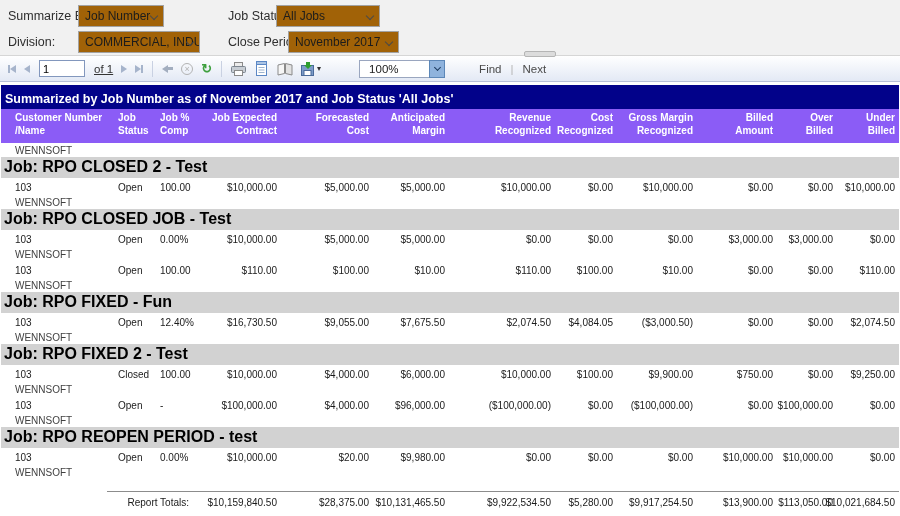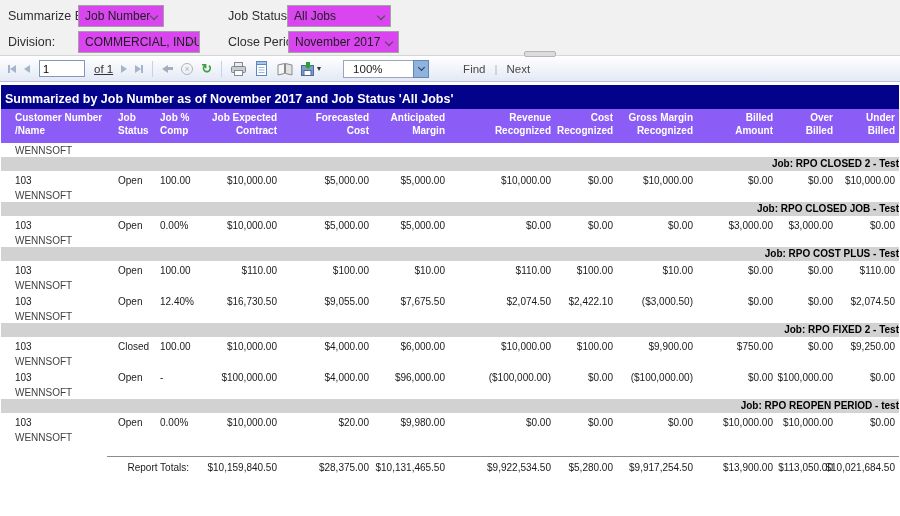--- a/index.html
+++ b/index.html
@@ -10,21 +10,21 @@
     font-family:"Liberation Sans", sans-serif;
   }
 
   
   .filter-panel {
     position:relative; height:56px; background:#f1f1f1;
     border-bottom:1px solid #d6d6d6;
   }
   .flabel { position:absolute; font-size:12.5px; color:#2e2e2e; }
   .combo {
-    position:absolute; height:22px; background:#d946ef;
+    position:absolute; height:22px; background:#a16207;
     border:1px solid #a2a2a2;
     display:flex; align-items:center;
     padding:0 18px 0 6px; font-size:12px; color:#1c1c1c;
     white-space:nowrap; overflow:hidden; cursor:default;
   }
   .combo .chev {
     position:absolute; right:6px; top:7px; width:6px; height:6px;
     border-right:1.4px solid #4a4a4a; border-bottom:1.4px solid #4a4a4a;
     transform:rotate(45deg);
   }
@@ -54,21 +54,21 @@
   .back-arrow { display:flex; align-items:center; }
   .back-arrow .tri-l { border-right-color:#a3aebf; }
   .back-arrow .stem { width:5px; height:3px; background:#a3aebf; }
   .stop-circ {
     width:12px; height:12px; border-radius:50%; border:1px solid #b3b3b3;
     color:#b3b3b3; font-size:9px; line-height:10px; text-align:center;
   }
   .refresh { color:#3fa03f; font-size:13px; font-weight:bold; line-height:13px; }
   .caret { color:#333; font-size:8px; margin-left:2px; }
   .zoom-box {
-    margin-left:18px; width:86px; height:18px; background:#fff;
+    margin-left:34px; width:86px; height:18px; background:#fff;
     border:1px solid #9aa6bf; position:relative;
     display:flex; align-items:center; padding-left:9px;
     font-size:11.5px; color:#222; cursor:default;
   }
   .zoom-btn {
     position:absolute; right:-1px; top:-1px; width:16px; height:18px;
     background:#8fb3dd; border:1px solid #5c87b8;
     display:flex; align-items:center; justify-content:center;
   }
   .zoom-btn .chev2 {
@@ -93,21 +93,21 @@
     white-space:pre-line; line-height:1.3; vertical-align:top;
     text-align:right; padding:2px 4px 6px 2px; font-size:10px;
   }
   tr.r-cols th.left { text-align:left; }
   tr.r-cols th:nth-child(1) { padding-left:14px; }
   tr.r-cols th:nth-child(2) { padding-left:11px; }
   tr.r-cols th:nth-child(3) { padding-left:3px; }
   tr.name td { color:#414141; padding:2px 0 1px 14px; height:13px; }
   tr.band td {
     background:#d2d2d2; font-weight:bold; color:#000;
-    padding:1px 0 2px 3px; font-size:10px; height:13px;text-align:right;
+    padding:1px 0 2px 3px; font-size:16px; height:13px;
   }
   tr.detail td { padding-top:4px; height:17px; vertical-align:top; color:#1a1a1a; }
   td.c-cust   { padding-left:14px; }
   td.c-status { padding-left:11px; }
   td.c-comp   { padding-left:3px; }
   td.m span { float:right; white-space:nowrap; padding-right:4px; }
   tr.gap td { height:12px; }
   tr.totals td { border-top:1px solid #8c8c8c; padding-top:5px; height:15px; color:#1a1a1a; }
   tr.totals td.no-b { border-top:none; }
   td.t-label { text-align:right; padding-right:10px; color:#333; }
@@ -116,21 +116,21 @@
 <body>
 
 <div class="filter-panel">
   <span class="flabel" style="left:8px; top:9px">Summarize By:</span>
   <div class="combo" style="left:78px; top:5px; width:86px">
     <span>Job Number</span>
     <i class="chev"></i>
   </div>
 
   <span class="flabel" style="left:228px; top:9px">Job Status:</span>
-  <div class="combo" style="left:287px; top:5px; width:104px">
+  <div class="combo" style="left:276px; top:5px; width:104px">
     <span>All Jobs</span>
     <i class="chev"></i>
   </div>
 
   <span class="flabel" style="left:8px; top:35px">Division:</span>
   <div class="combo" style="left:78px; top:31px; width:122px">
     <span>COMMERCIAL, INDUS</span>
     <i class="chev"></i>
   </div>
 
@@ -339,23 +339,20 @@
           <td class="m">
             <span>$3,000.00</span>
           </td>
           <td class="m">
             <span>$0.00</span>
           </td>
         </tr>
         <tr class="name">
           <td colspan="12">WENNSOFT</td>
         </tr>
-        <tr class="band">
-          <td colspan="12">Job: RPO COST PLUS - Test</td>
-        </tr>
         <tr class="detail">
           <td class="c-cust">103</td>
           <td class="c-status">Open</td>
           <td class="c-comp">100.00</td>
           <td class="m">
             <span>$110.00</span>
           </td>
           <td class="m">
             <span>$100.00</span>
           </td>
@@ -377,38 +374,41 @@
           <td class="m">
             <span>$0.00</span>
           </td>
           <td class="m">
             <span>$110.00</span>
           </td>
         </tr>
         <tr class="name">
           <td colspan="12">WENNSOFT</td>
         </tr>
+        <tr class="band">
+          <td colspan="12">Job: RPO FIXED - Fun</td>
+        </tr>
         <tr class="detail">
           <td class="c-cust">103</td>
           <td class="c-status">Open</td>
           <td class="c-comp">12.40%</td>
           <td class="m">
             <span>$16,730.50</span>
           </td>
           <td class="m">
             <span>$9,055.00</span>
           </td>
           <td class="m">
             <span>$7,675.50</span>
           </td>
           <td class="m">
             <span>$2,074.50</span>
           </td>
           <td class="m">
-            <span>$2,422.10</span>
+            <span>$4,084.05</span>
           </td>
           <td class="m">
             <span>($3,000.50)</span>
           </td>
           <td class="m">
             <span>$0.00</span>
           </td>
           <td class="m">
             <span>$0.00</span>
           </td>

